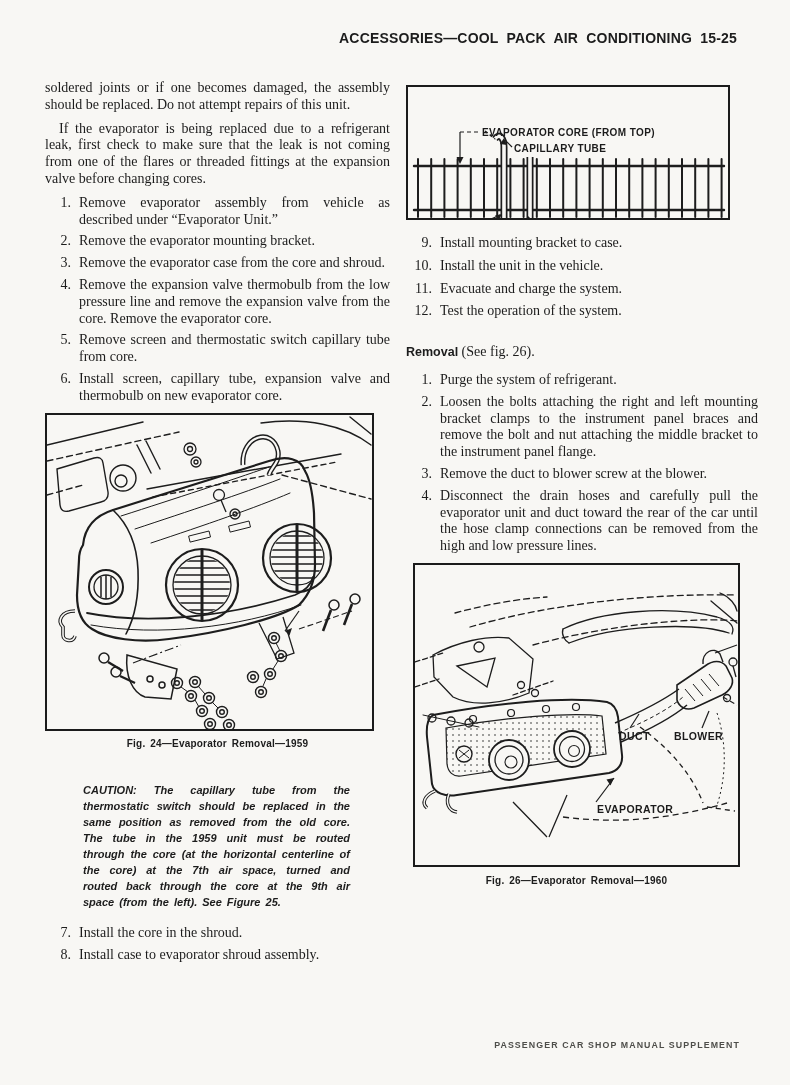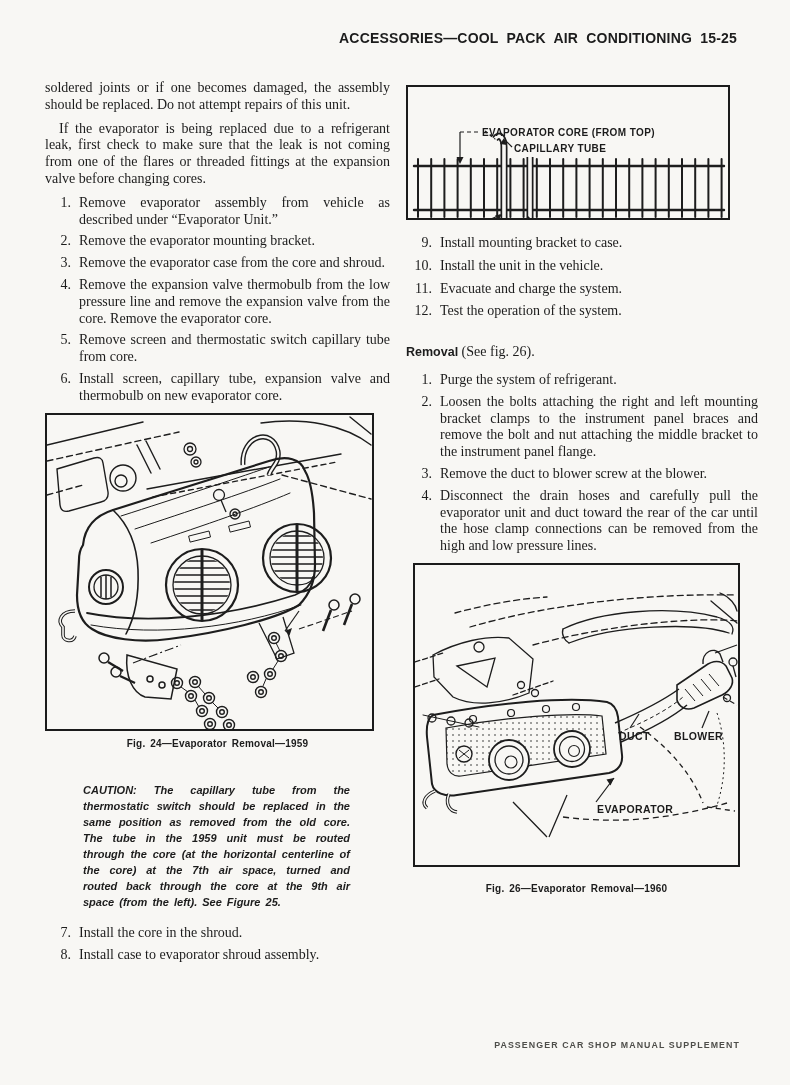--- a/index.html
+++ b/index.html
@@ -28,21 +28,21 @@
   }
   .fig24{margin-top:8px;width:329px;height:318px;}
   .fig25{width:324px;height:135px;}
   .fig26{margin-top:8px;margin-left:7px;width:327px;height:304px;}
   .figcap{
     margin-top:5px;text-align:center;
     font-family:"Liberation Sans","DejaVu Sans",sans-serif;
     font-weight:bold;font-size:10px;word-spacing:2px;letter-spacing:.2px;
   }
   .cap25{width:324px;margin-top:7px;}
-  .cap26{width:327px;margin-left:7px;margin-top:14px;}
+  .cap26{width:327px;margin-left:7px;margin-top:6px;}
   .caution{
     margin-top:30px;padding:0 40px 0 38px;text-align:justify;
     font-family:"Liberation Sans","DejaVu Sans",sans-serif;
     font-weight:bold;font-style:italic;font-size:11px;line-height:16px;
     word-spacing:2px;
   }
   .steps-late{margin-top:15px;}
   .stepsR{margin-top:15px;}
   .stepsR .step{margin-bottom:6px;}
   .h1960{

